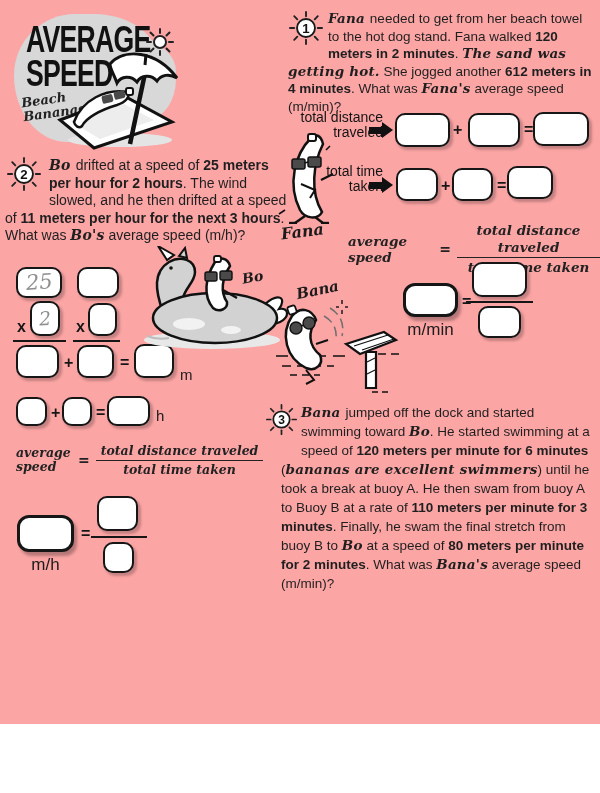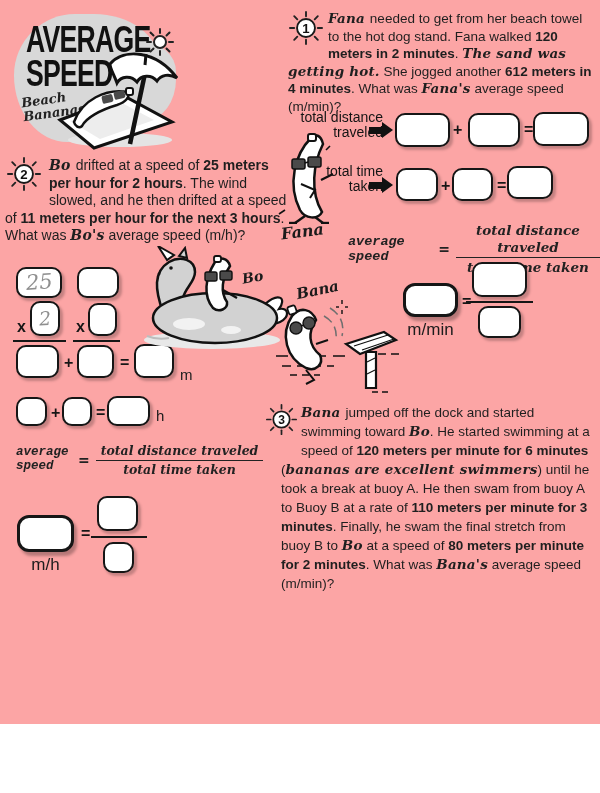--- a/index.html
+++ b/index.html
@@ -45,21 +45,21 @@
   .unit-big{position:absolute;font-size:17px;color:#1c1c1c;text-align:center;}
 
   .row-label{position:absolute;font-size:14px;line-height:1.1;text-align:right;color:#141414;}
   .arrow{position:absolute;width:25px;height:17px;}
   .arrow .shaft{position:absolute;left:0;top:5px;width:13px;height:7px;background:#111;}
   .arrow .head{position:absolute;left:13px;top:0;width:0;height:0;
         border-left:11px solid #111;border-top:8.5px solid transparent;border-bottom:8.5px solid transparent;}
 
   
   .formula{position:absolute;display:flex;align-items:center;gap:6px;color:#222;}
-  .formula .lhs{font-size:13.5px;font-family:Liberation Mono, monospace;}
+  .formula .lhs{font-size:13.5px;}
   .formula.small .lhs{font-size:12.5px;width:56px;line-height:1.1;}
   .formula .feq{font-size:14px;}
   .frac-text{display:flex;flex-direction:column;text-align:center;font-size:13.5px;line-height:1.25;}
   .formula.small .frac-text{font-size:12.5px;}
   .frac-text .num{border-bottom:1.6px solid #222;padding:0 5px 1px;}
   .frac-text .den{padding-top:1px;}
 
   .char-label{position:absolute;color:#1b1b1b;}
 
   

